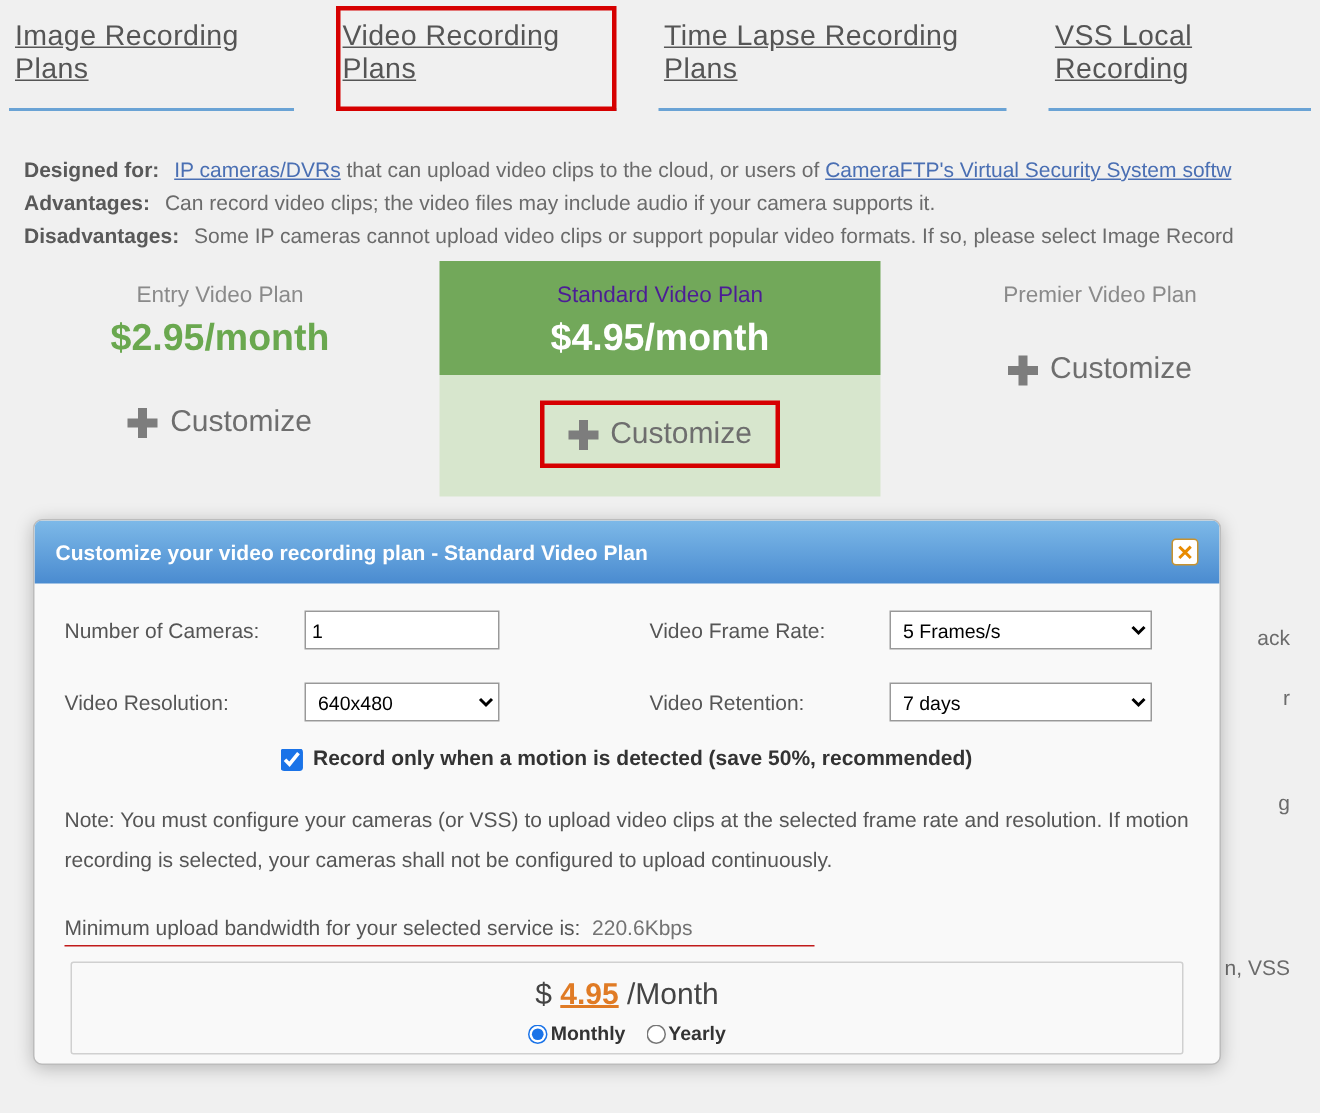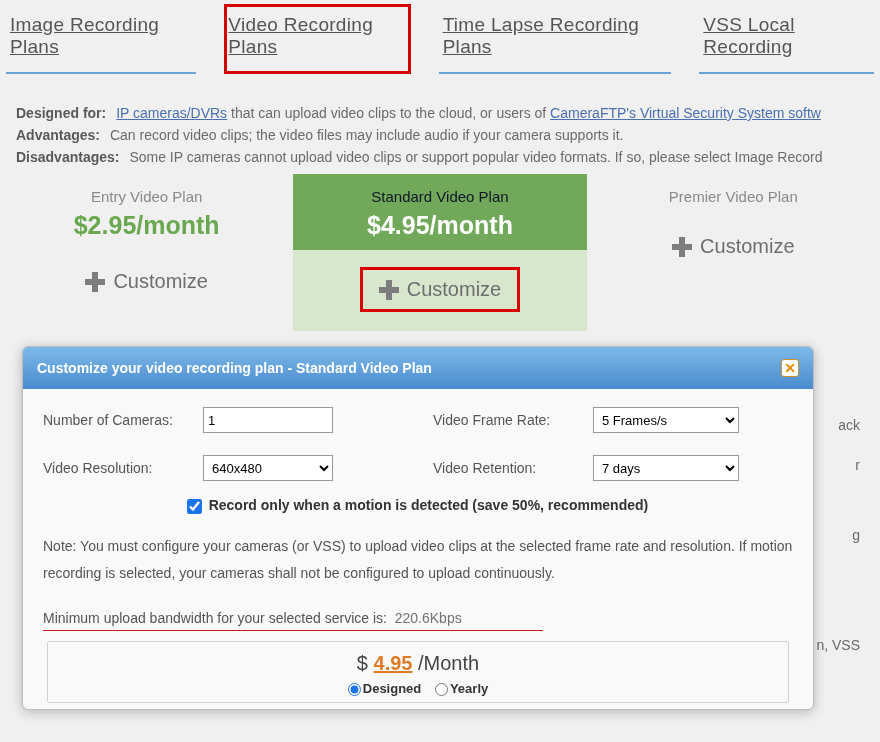--- a/index.html
+++ b/index.html
@@ -43,21 +43,21 @@
     text-align: center;
   }
   .plan-head {
     padding: 14px 0 10px 0;
   }
   .plan-head .name { color:#8a8a8a; font-size:15px; }
   .plan-head .price { color:#6aa84f; font-size:25px; font-weight:600; margin-top:6px; }
   .plan.featured .plan-head {
     background:#72a85a;
   }
-  .plan.featured .plan-head .name { color:#0f172a; }
+  .plan.featured .plan-head .name { color:#4c1d95; }
   .plan.featured .plan-head .price { color:#fff; }
   .plan-body {
     padding: 20px 0 22px 0;
   }
   .plan.featured .plan-body { background:#d7e6cd; }
   .customize {
     display:inline-flex; align-items:center; gap:8px;
     color:#6e6e6e; font-size:20px; font-weight:500;
     cursor:pointer;
   }
@@ -107,21 +107,21 @@
     grid-template-columns: 160px 170px 60px 160px 170px;
     row-gap:22px;
     align-items:center;
     margin-bottom:16px;
   }
   .form-grid label { color:#555; }
   .form-grid input[type=text], .form-grid select {
     width:130px; height:26px; border:1px solid #999; font-size:13px;
     padding:2px 4px; background:#fff;
   }
-  .form-grid select { width:146px; }
+  .form-grid select { width:175px; }
   .motion-row {
     text-align:center; margin:6px 0 20px 0; font-weight:700; color:#333;
   }
   .motion-row input { vertical-align:middle; margin-right:4px; transform:scale(1.15); accent-color:#1a73e8; }
   .note { color:#555; line-height:1.9; margin-bottom:24px; font-size:14px; }
   .bandwidth-row { color:#555; font-size:14px; }
   .bandwidth-row .val { color:#737373; font-weight:400; }
   .bandwidth-underline { height:1px; background:#c11b1b; width:500px; margin-top:4px; margin-bottom:10px; }
   .price-box {
     border:1px solid #d0d0d0; border-radius:2px;
@@ -242,18 +242,18 @@
     </div>
     <div class="bandwidth-underline"></div>
 
     <div class="price-box">
       <div class="p1">
         <span>$</span>
         <span class="amt">4.95</span>
         <span>/Month</span>
       </div>
       <div class="radios">
-        <input type="radio" name="billing" checked="" style=""><span>Designed</span>
+        <input type="radio" name="billing" checked="" style=""><span>Monthly</span>
         <input type="radio" name="billing" style=""><span>Yearly</span>
       </div>
     </div>
   </div>
 </div>
 
 </body></html>

